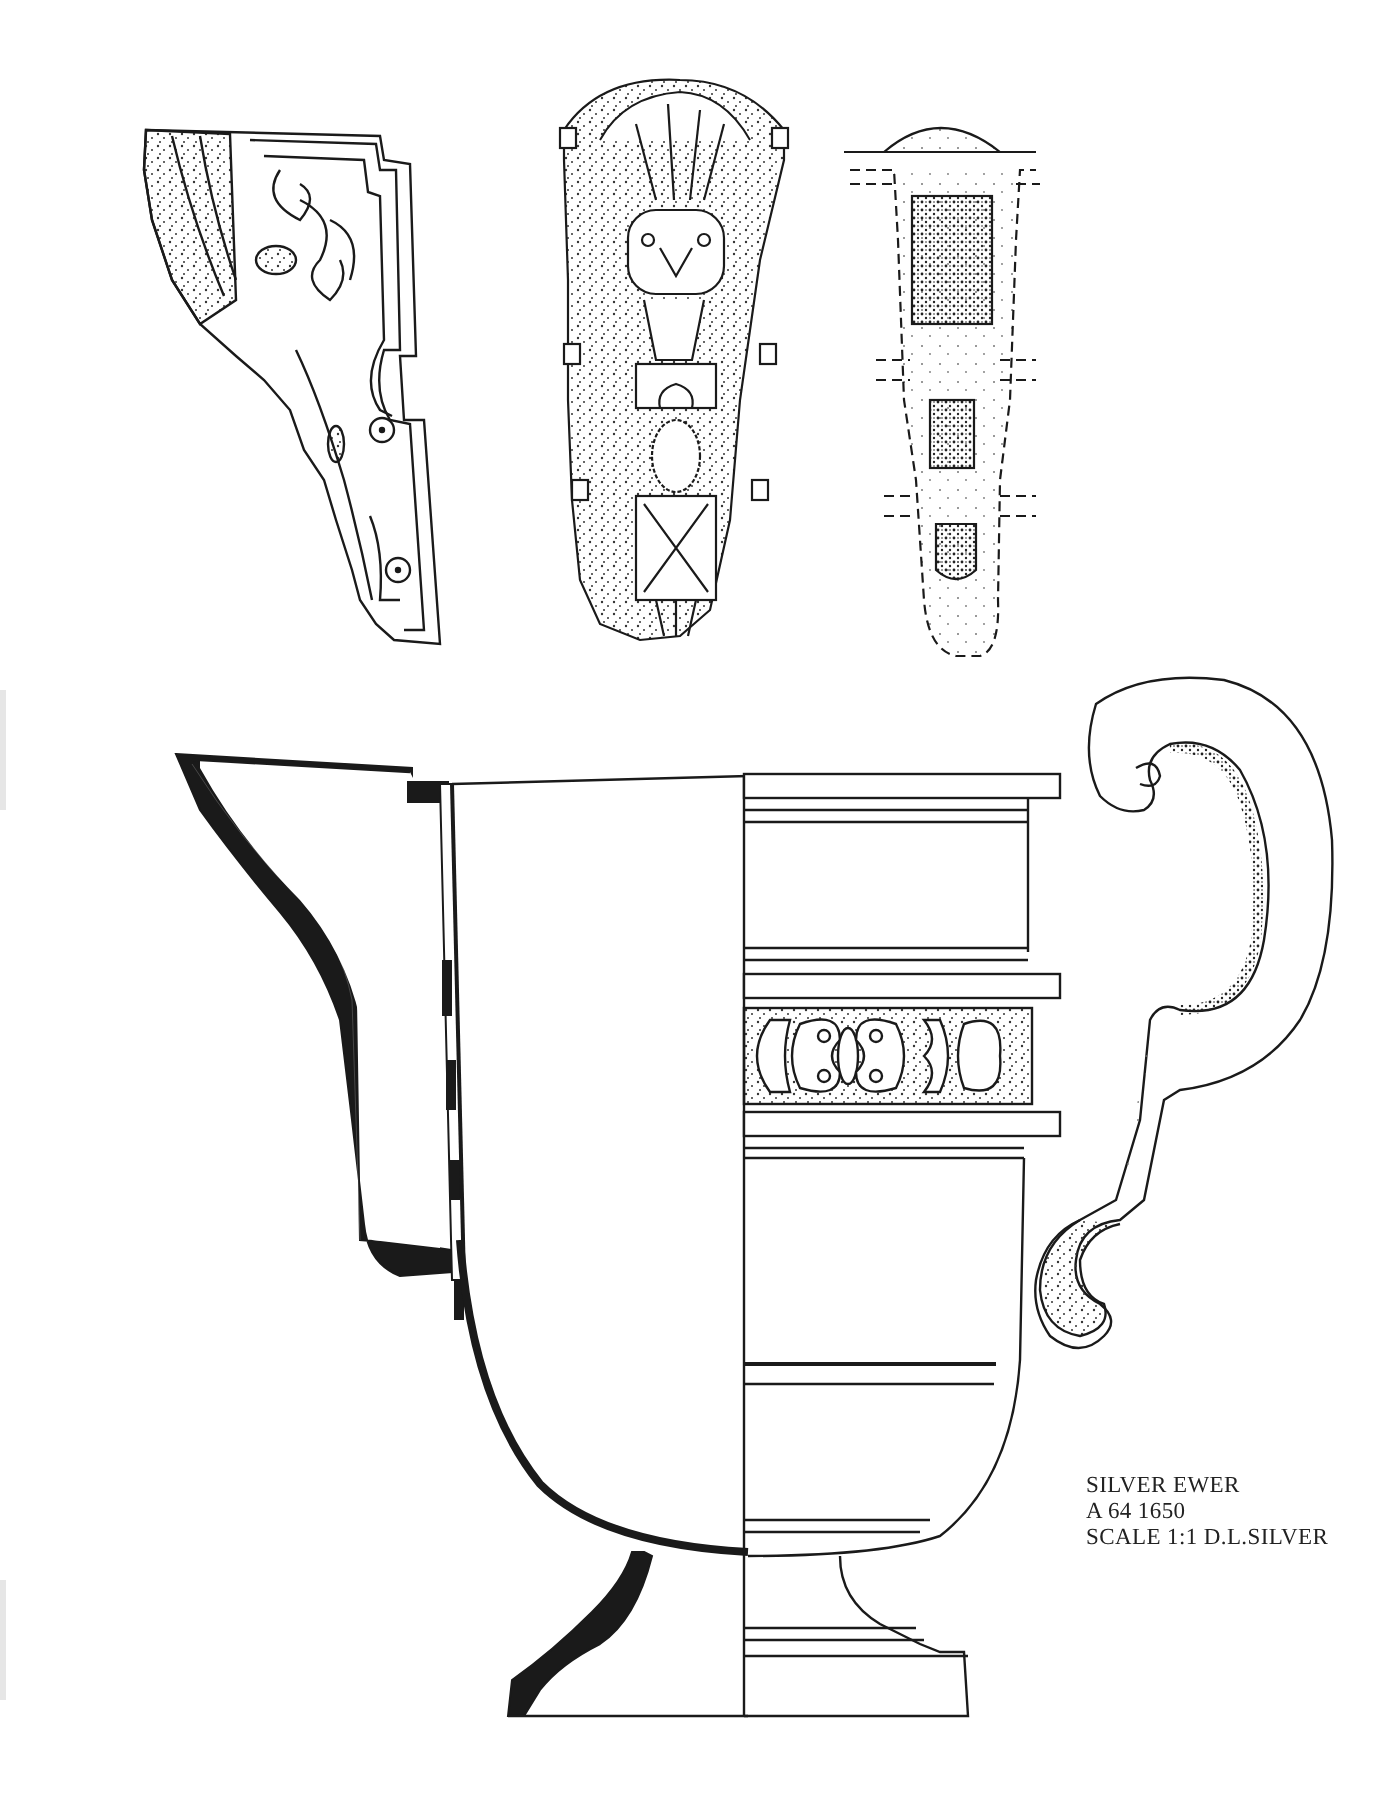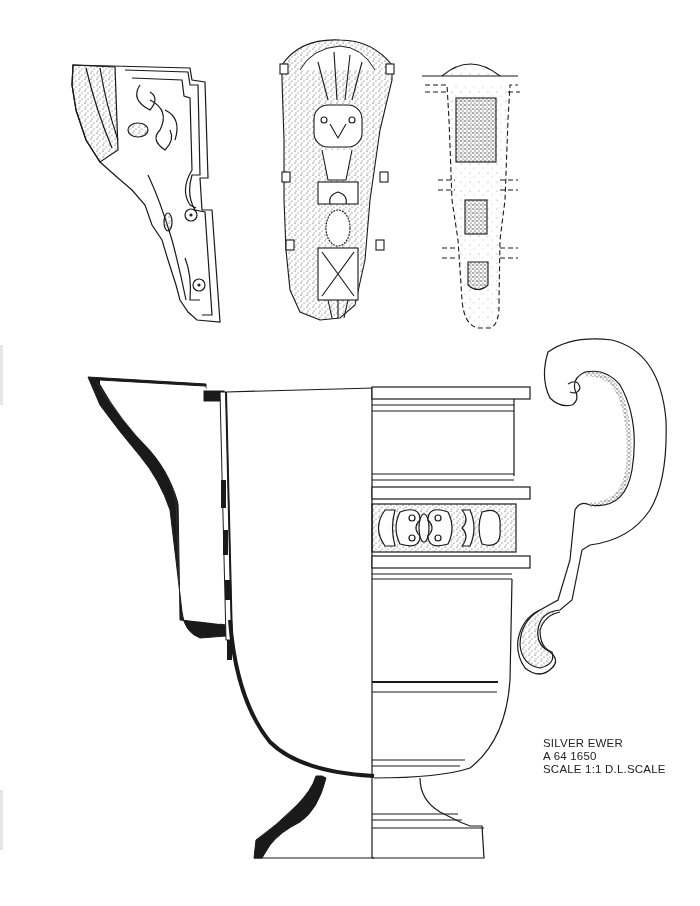--- a/index.html
+++ b/index.html
@@ -1,18 +1,18 @@
 <!DOCTYPE html>
 <html><head>
   <meta charset="utf-8">
   <style>
     html, body { margin: 0; padding: 0; background: #ffffff; }
     body { width: 700px; height: 906px; position: relative; overflow: hidden; font-family: "Liberation Sans", sans-serif; }
     #drawing { position: absolute; left: 0; top: 0; width: 700px; height: 906px; }
-    .label-block { position: absolute; left: 543px; top: 737px; font-family: Liberation Sans, sans-serif; font-size: 11.5px; line-height: 13px; color: #222; letter-spacing: 0.2px; font-weight: 300; }
+    .label-block { position: absolute; left: 543px; top: 737px; font-family: Liberation Serif, serif; font-size: 11.5px; line-height: 13px; color: #222; letter-spacing: 0.2px; font-weight: 300; }
     .label-block div { white-space: nowrap; }
     .edge-mark { position: absolute; left: 0; width: 3px; background: #e6e6e6; }
   </style>
 </head>
 <body>
 
 <div class="edge-mark" style="top:345px;height:60px;"></div>
 <div class="edge-mark" style="top:790px;height:60px;"></div>
 
 <svg id="drawing" viewBox="0 0 700 906" xmlns="http://www.w3.org/2000/svg">
@@ -163,14 +163,14 @@
     <path d="M585 374 Q612 372 622 400 Q632 430 628 470 Q622 505 590 505" fill="none" stroke="url(#stipDense)" stroke-width="5"></path>
     <path d="M568 384 Q578 378 580 388 Q578 395 570 392" fill="none"></path>
     <path d="M540 610 Q520 622 520 645 Q522 665 540 668 Q556 664 552 652 Q540 648 540 630 Q545 615 560 612" fill="url(#stip)"></path>
     <path d="M576 510 L570 560 L560 600" fill="url(#stipLight)" stroke="none"></path>
   </g>
 </svg>
 
 <div class="label-block">
   <div>SILVER EWER</div>
   <div>A 64  1650</div>
-  <div>SCALE 1:1  D.L.SCALE</div>
+  <div>SCALE 1:1  D.L.SILVER</div>
 </div>
 
 </body></html>

